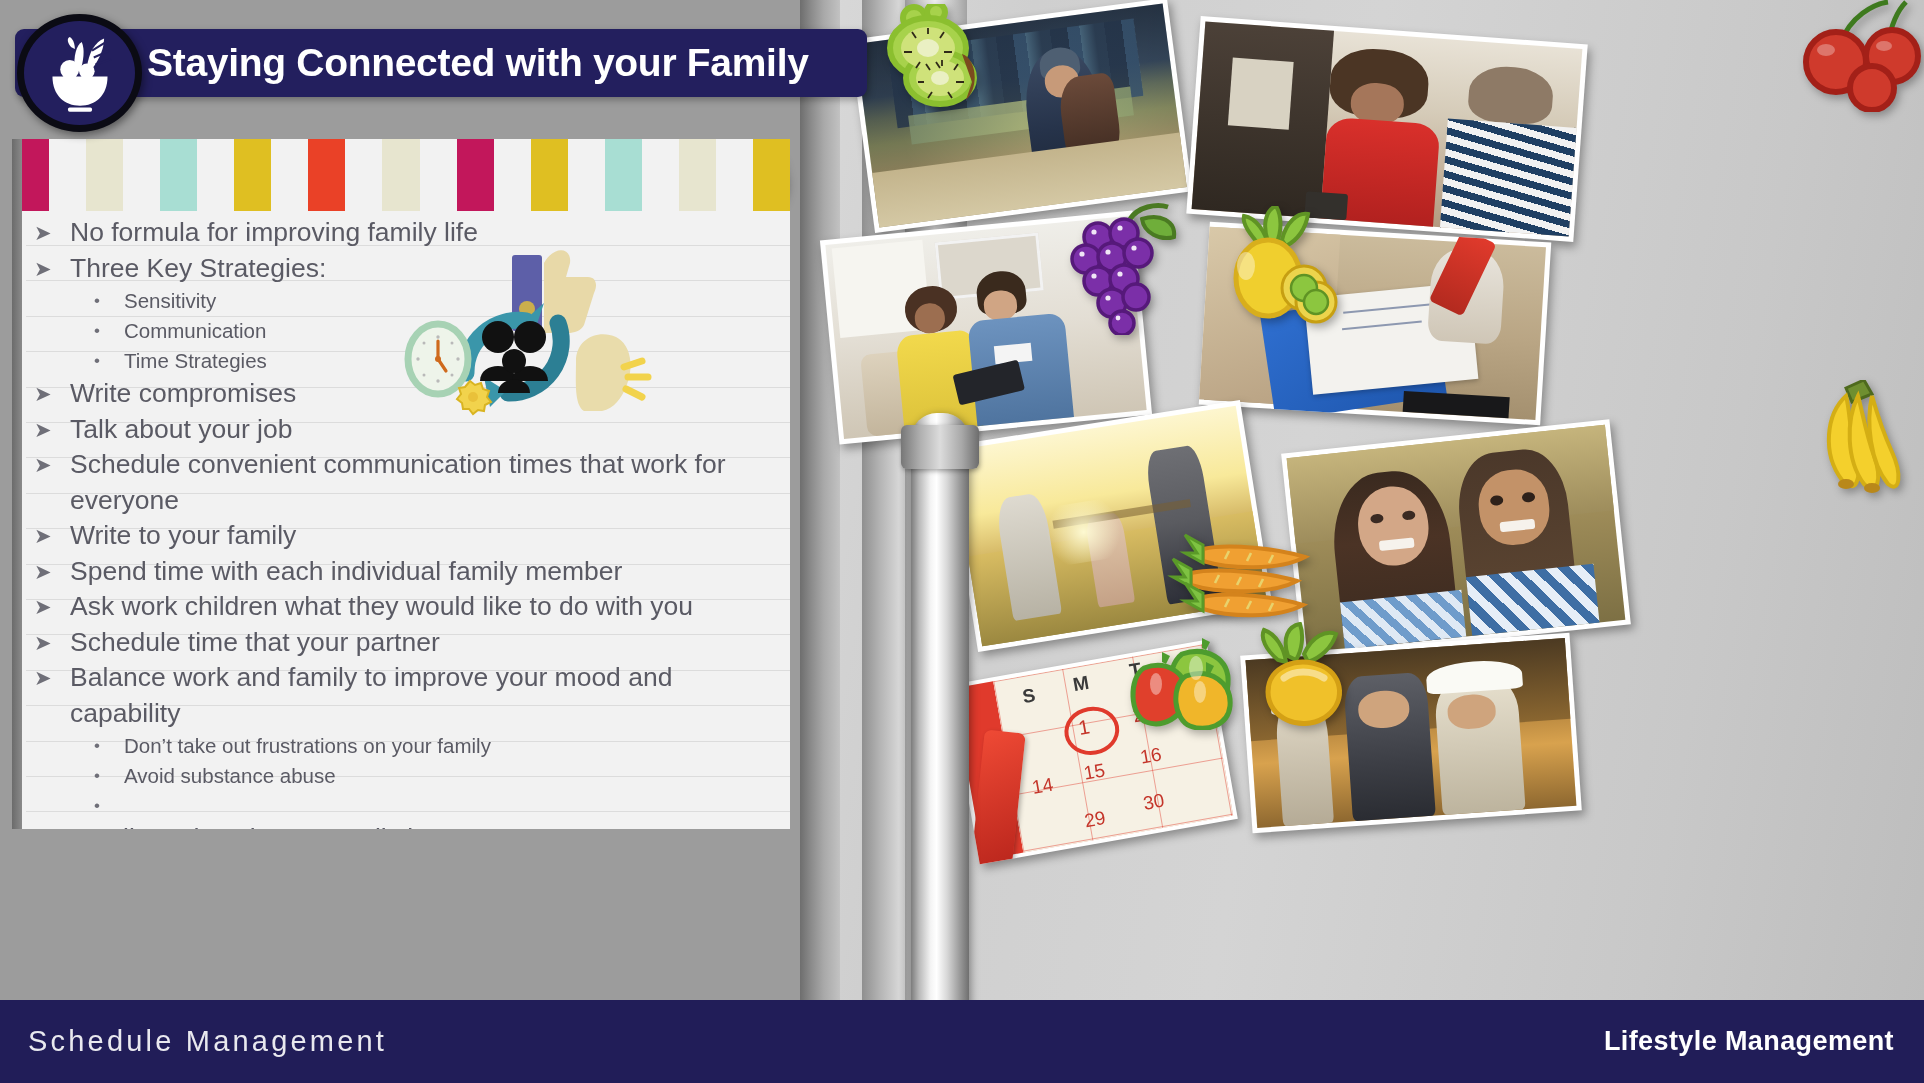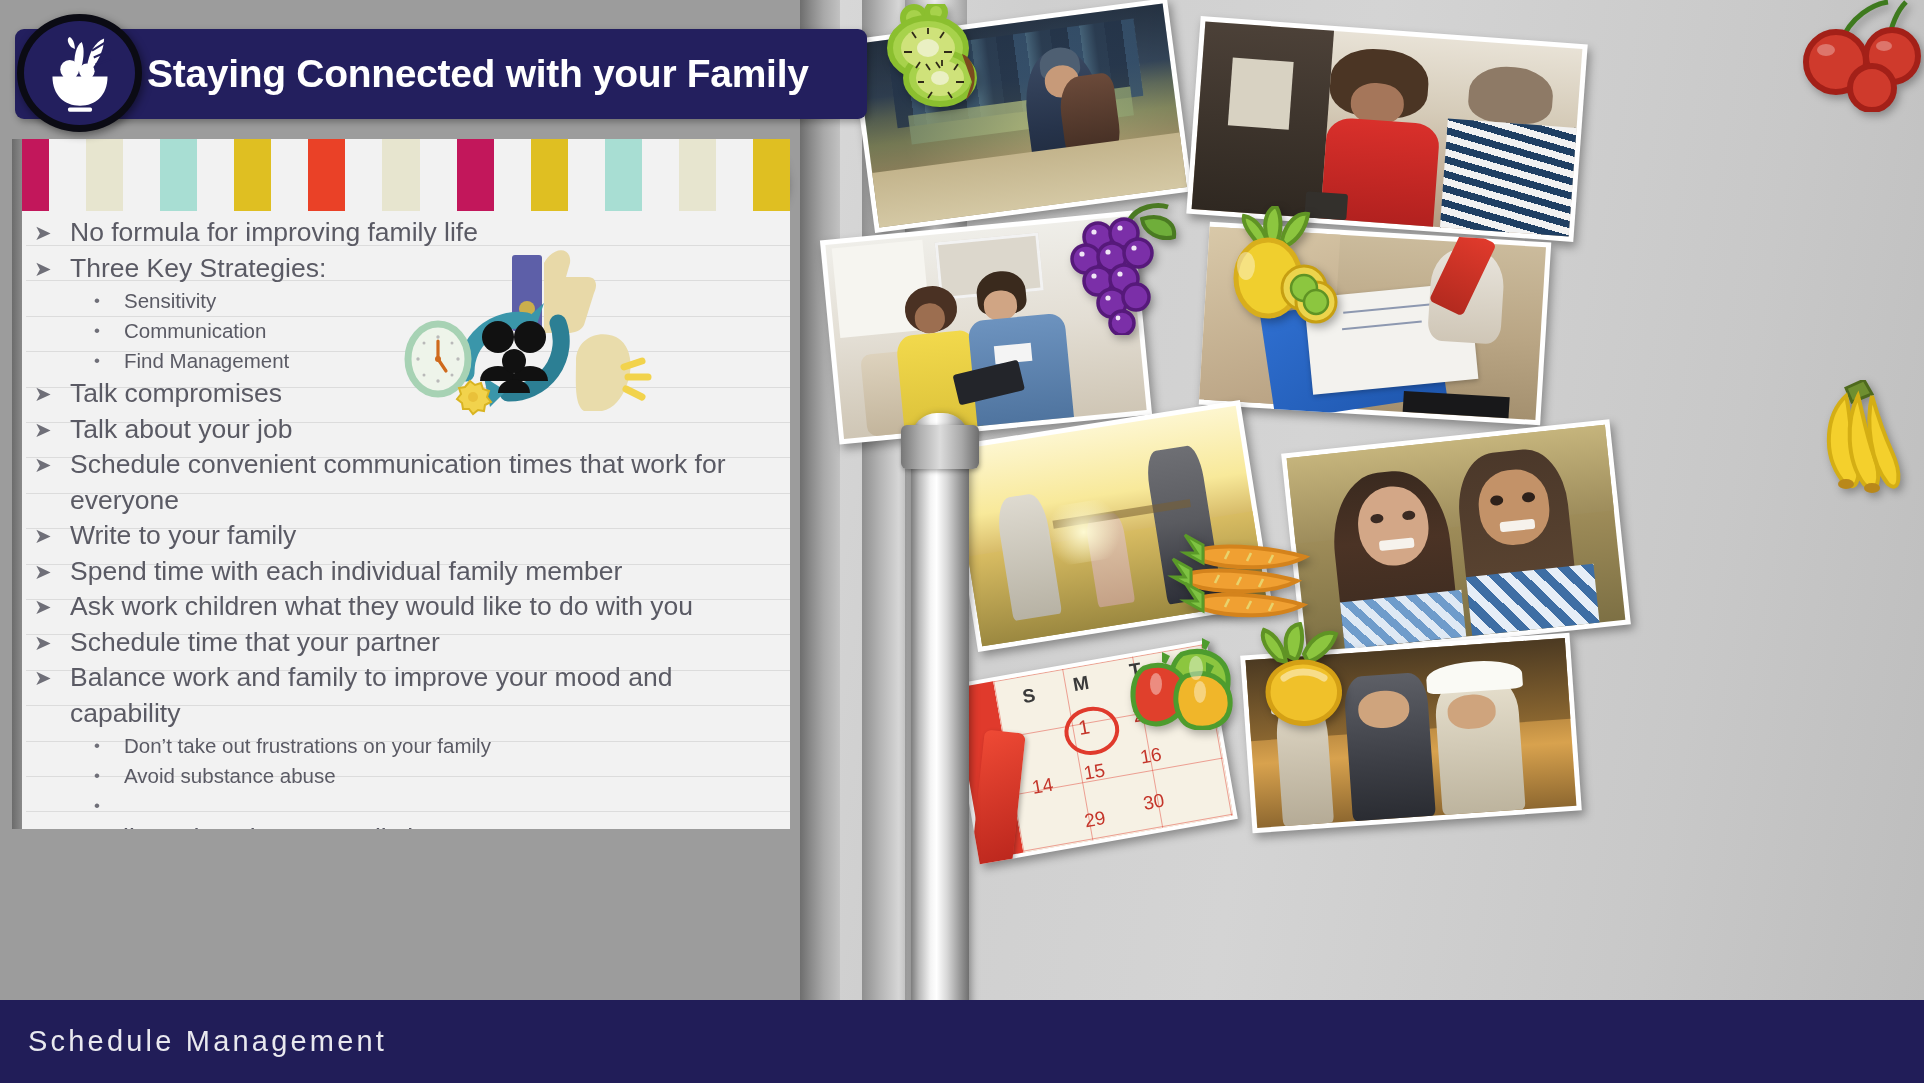--- a/index.html
+++ b/index.html
@@ -90,21 +90,21 @@
     font-size:20.5px; line-height:30px; color:#5a5a64;
     padding-left:64px;
   }
   .b2 .dot { width:16px; flex:0 0 16px; font-size:17px; line-height:30px; color:#6f6f78; }
 
   
   .clipart { position:absolute; left:390px; top:102px; width:270px; height:200px; pointer-events:none; }
 
   
   .titlebar {
-    position:absolute; left:15px; top:29px; width:852px; height:90px;
+    position:absolute; left:15px; top:29px; width:852px; height:68px;
     background:#231f5e; border-radius:9px;
     display:flex; align-items:center;
     box-shadow:2px 3px 7px rgba(0,0,0,.3);
   }
   .titlebar .title {
     color:#fff; font-weight:bold; font-size:39px; letter-spacing:-.3px;
     margin-left:132px; white-space:nowrap;
     font-family:"Liberation Sans", sans-serif;
   }
   .logo {
@@ -557,25 +557,25 @@
         <div class="b2">
           <span class="dot">•</span>
           <span class="txt">Sensitivity</span>
         </div>
         <div class="b2">
           <span class="dot">•</span>
           <span class="txt">Communication</span>
         </div>
         <div class="b2">
           <span class="dot">•</span>
-          <span class="txt">Find Management</span>
-        </div>
-        <div class="b1">
-          <span class="arrow">➤</span>
-          <span class="txt">Talk compromises</span>
+          <span class="txt">Time Strategies</span>
+        </div>
+        <div class="b1">
+          <span class="arrow">➤</span>
+          <span class="txt">Write compromises</span>
         </div>
         <div class="b1">
           <span class="arrow">➤</span>
           <span class="txt">Talk about your job</span>
         </div>
         <div class="b1">
           <span class="arrow">➤</span>
           <span class="txt">Schedule convenient communication times that work for everyone</span>
         </div>
         <div class="b1">
@@ -628,15 +628,16 @@
       <circle cx="58" cy="48" r="9" fill="#fff"></circle>
       <path d="M44 46 C42 30 46 18 52 14 C56 22 54 38 50 48Z" fill="#fff"></path>
       <path d="M40 20 C36 16 34 10 38 8 C42 10 44 16 44 22Z" fill="#fff"></path>
       <path d="M58 44 C60 26 68 14 78 10 C78 24 70 38 62 48Z" fill="#fff"></path>
       <path d="M64 24 L80 14 M66 32 L84 24 M68 40 L86 34" stroke="#231f5e" stroke-width="2.4" fill="none"></path>
     </svg>
   </div>
 
   <div class="footer">
     <div class="left">Schedule Management</div>
+    <div class="right">Lifestyle Management</div>
   </div>
 
 </div>
 
 </body></html>

